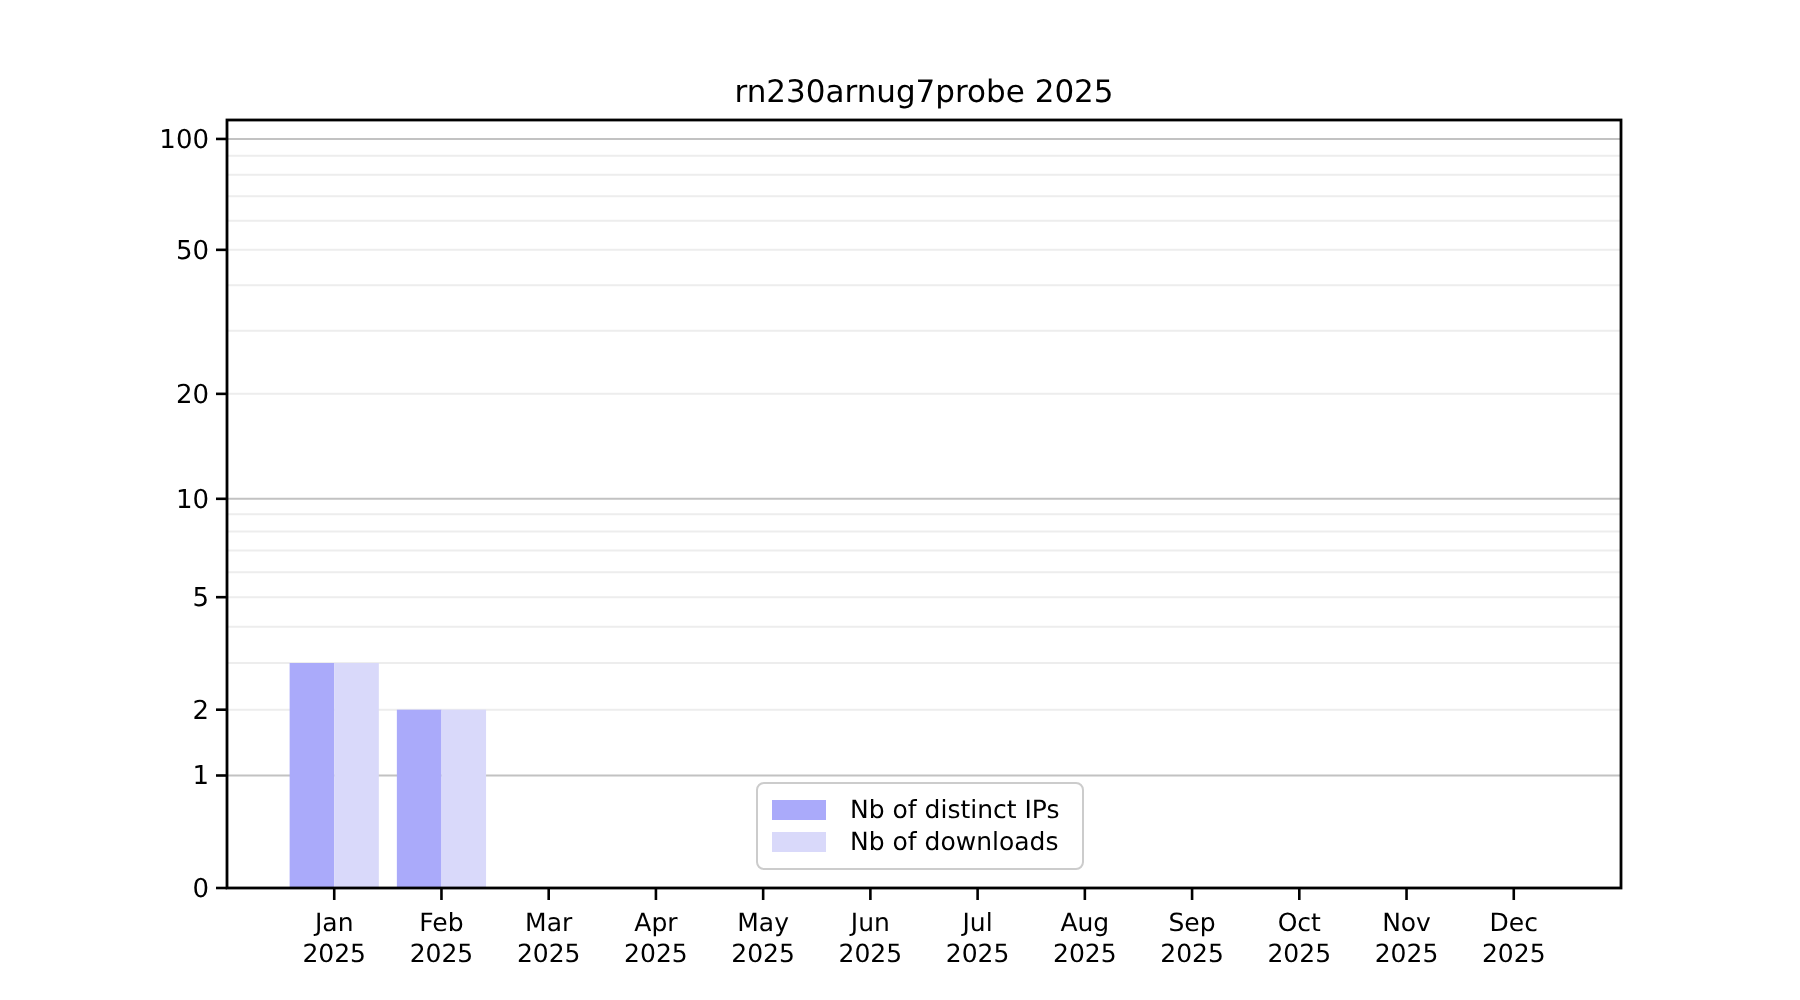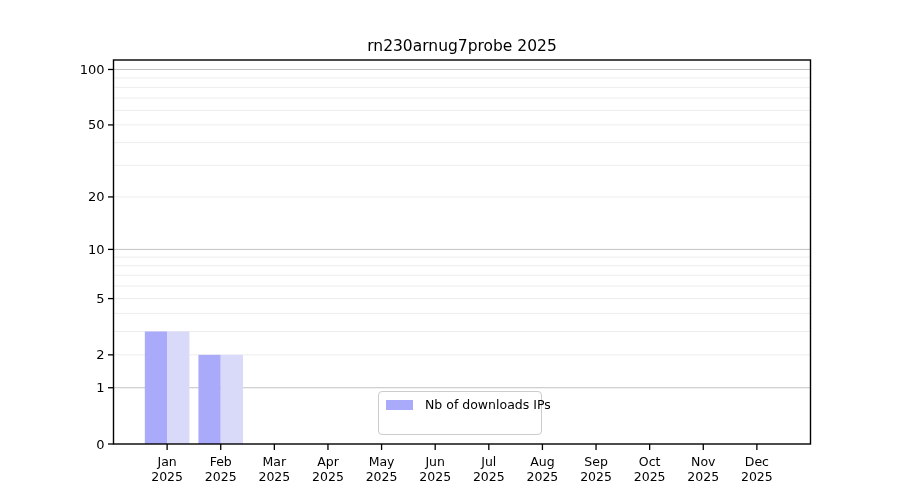--- a/index.html
+++ b/index.html
@@ -108,17 +108,21 @@
       <text x="703.2692307692307" y="481" text-anchor="middle" font-size="12.5">2025</text>
       <line x1="756.8846153846154" x2="756.8846153846154" y1="444" y2="450" stroke="#000000" stroke-width="1.3"></line>
       <text x="756.8846153846154" y="465.5" text-anchor="middle" font-size="12.5">Dec</text>
       <text x="756.8846153846154" y="481" text-anchor="middle" font-size="12.5">2025</text>
       <text id="chart-title" x="462" y="51" text-anchor="middle" font-size="15.5">rn230arnug7probe 2025</text>
   </svg>
 
   <div class="legend">
     <div class="legend-row">
       <span class="swatch" style="background: rgb(170, 170, 250);"></span>
-      <span class="legend-label">Nb of downloads IPs</span>
+      <span class="legend-label">Nb of distinct IPs</span>
+    </div>
+    <div class="legend-row">
+      <span class="swatch" style="background: rgb(217, 217, 250);"></span>
+      <span class="legend-label">Nb of downloads</span>
     </div>
   </div>
 
 </div>
 
 </body></html>

